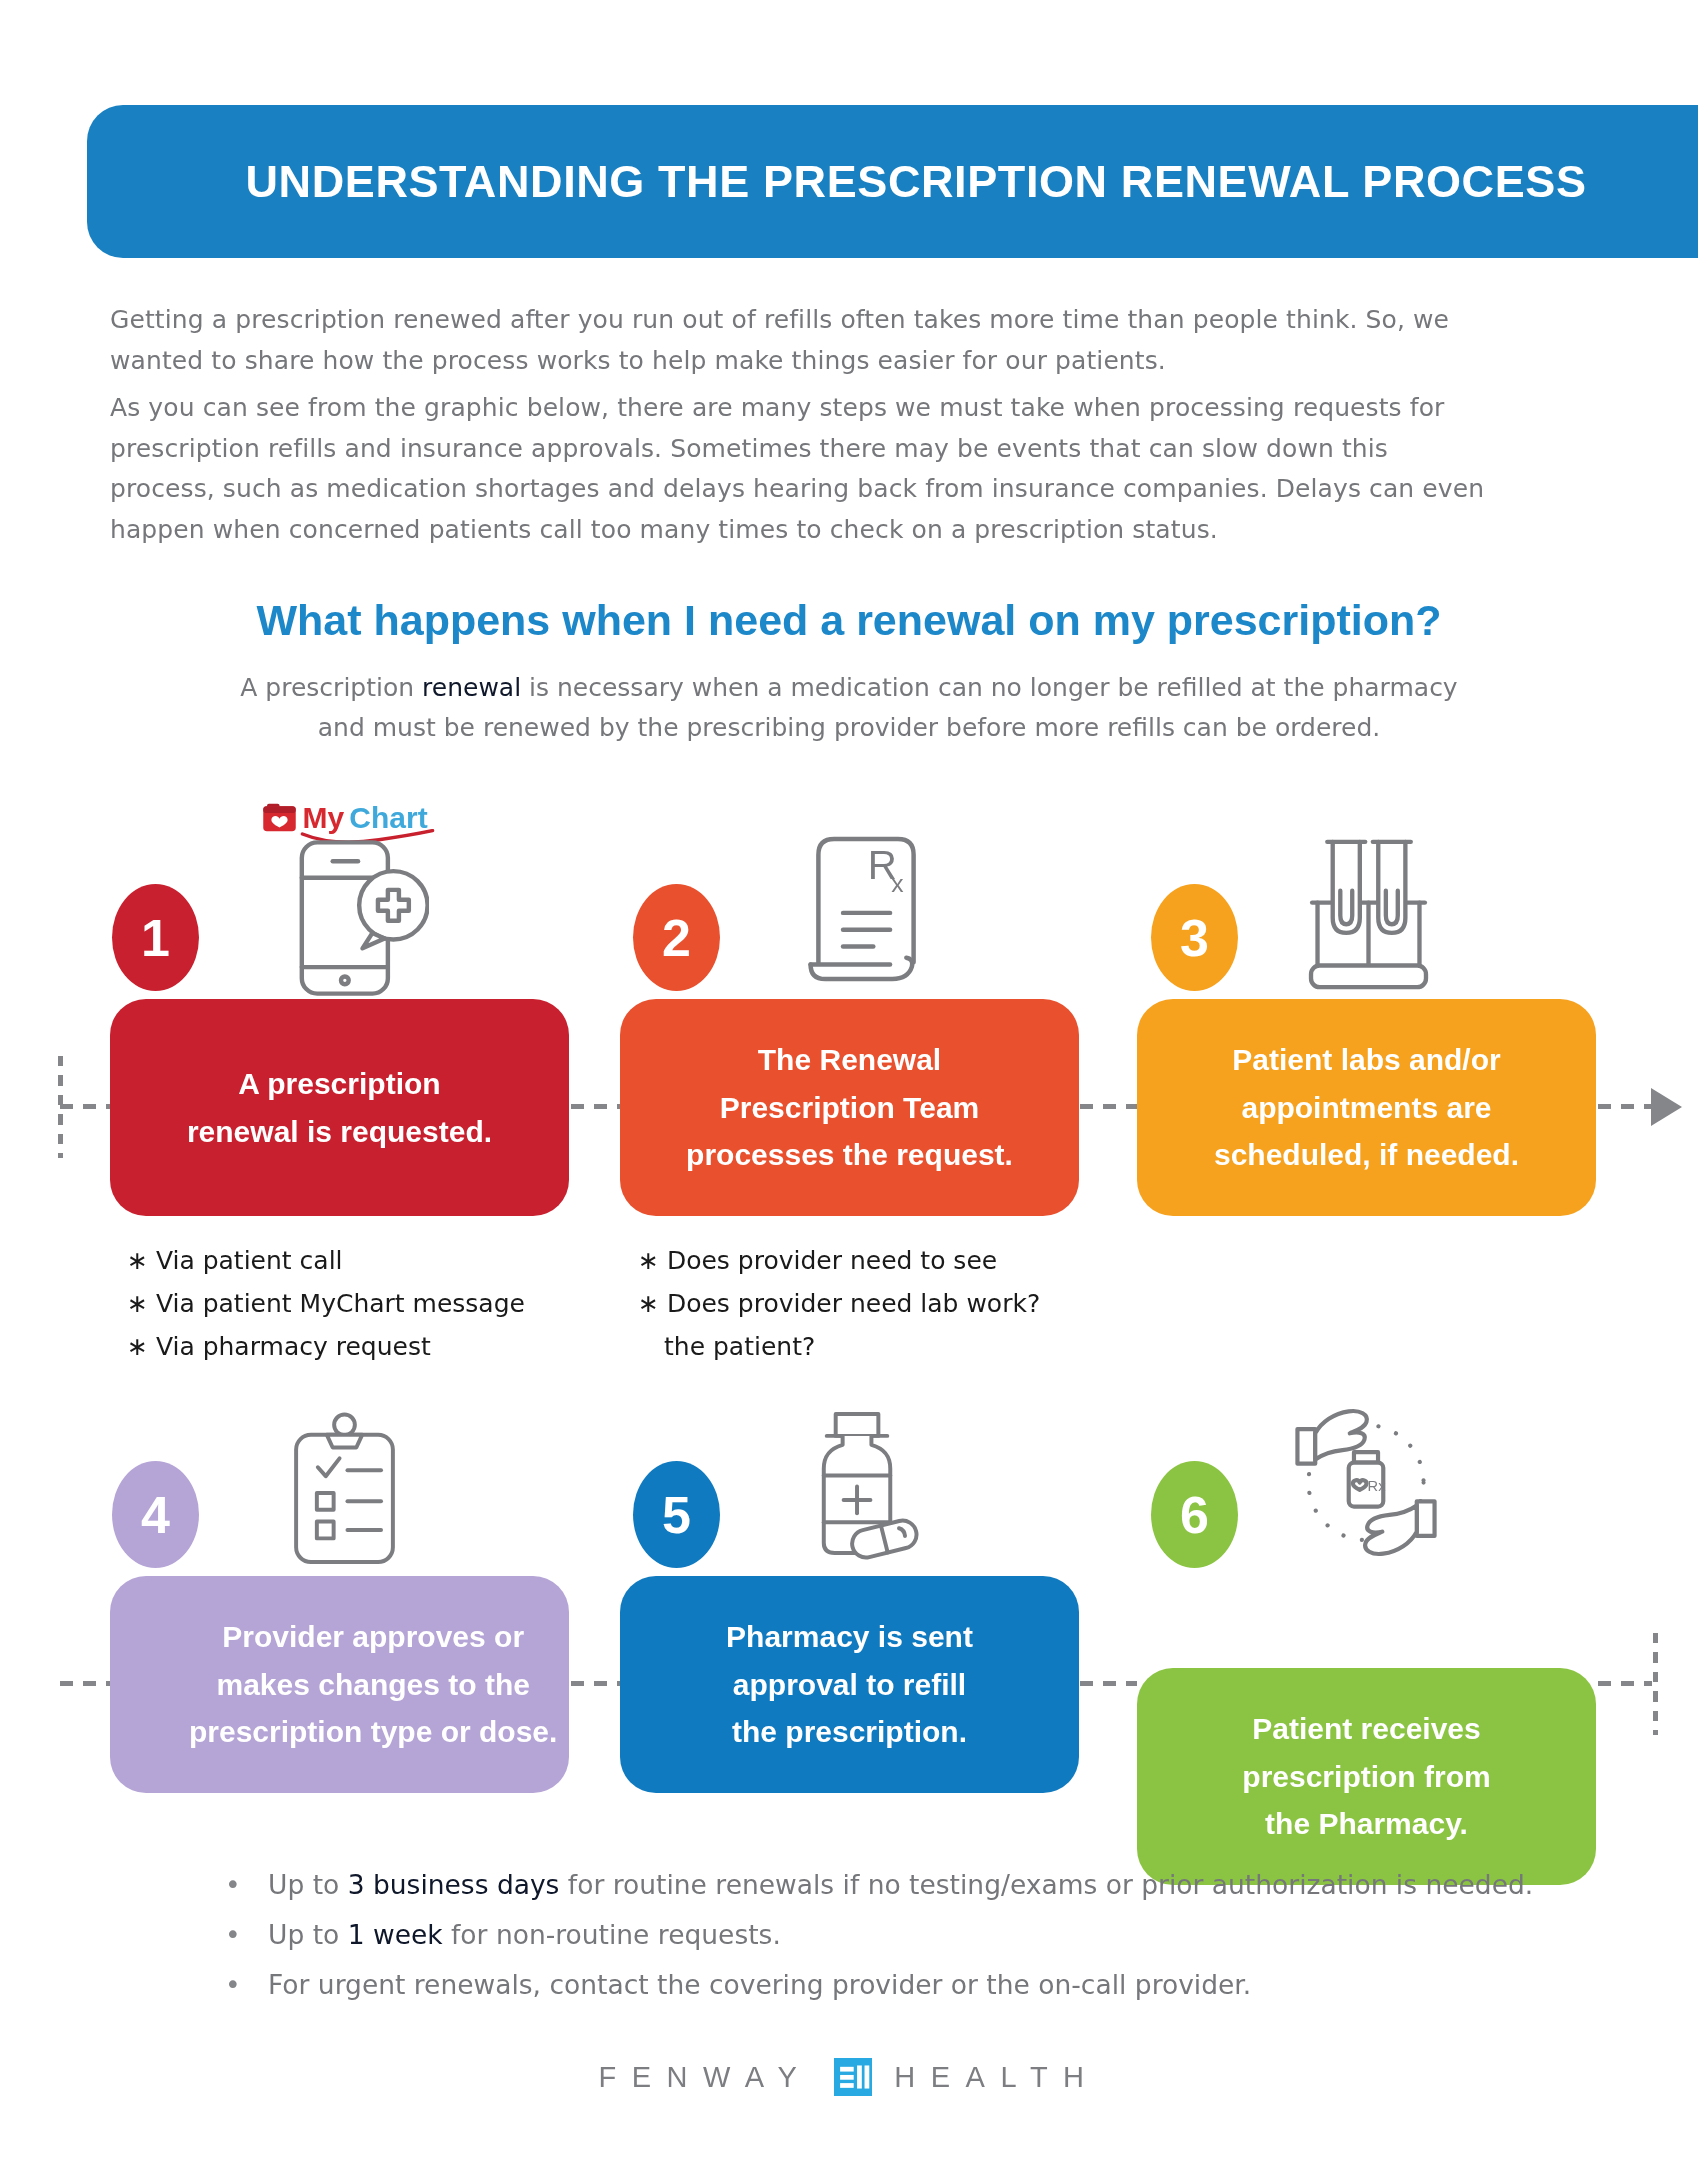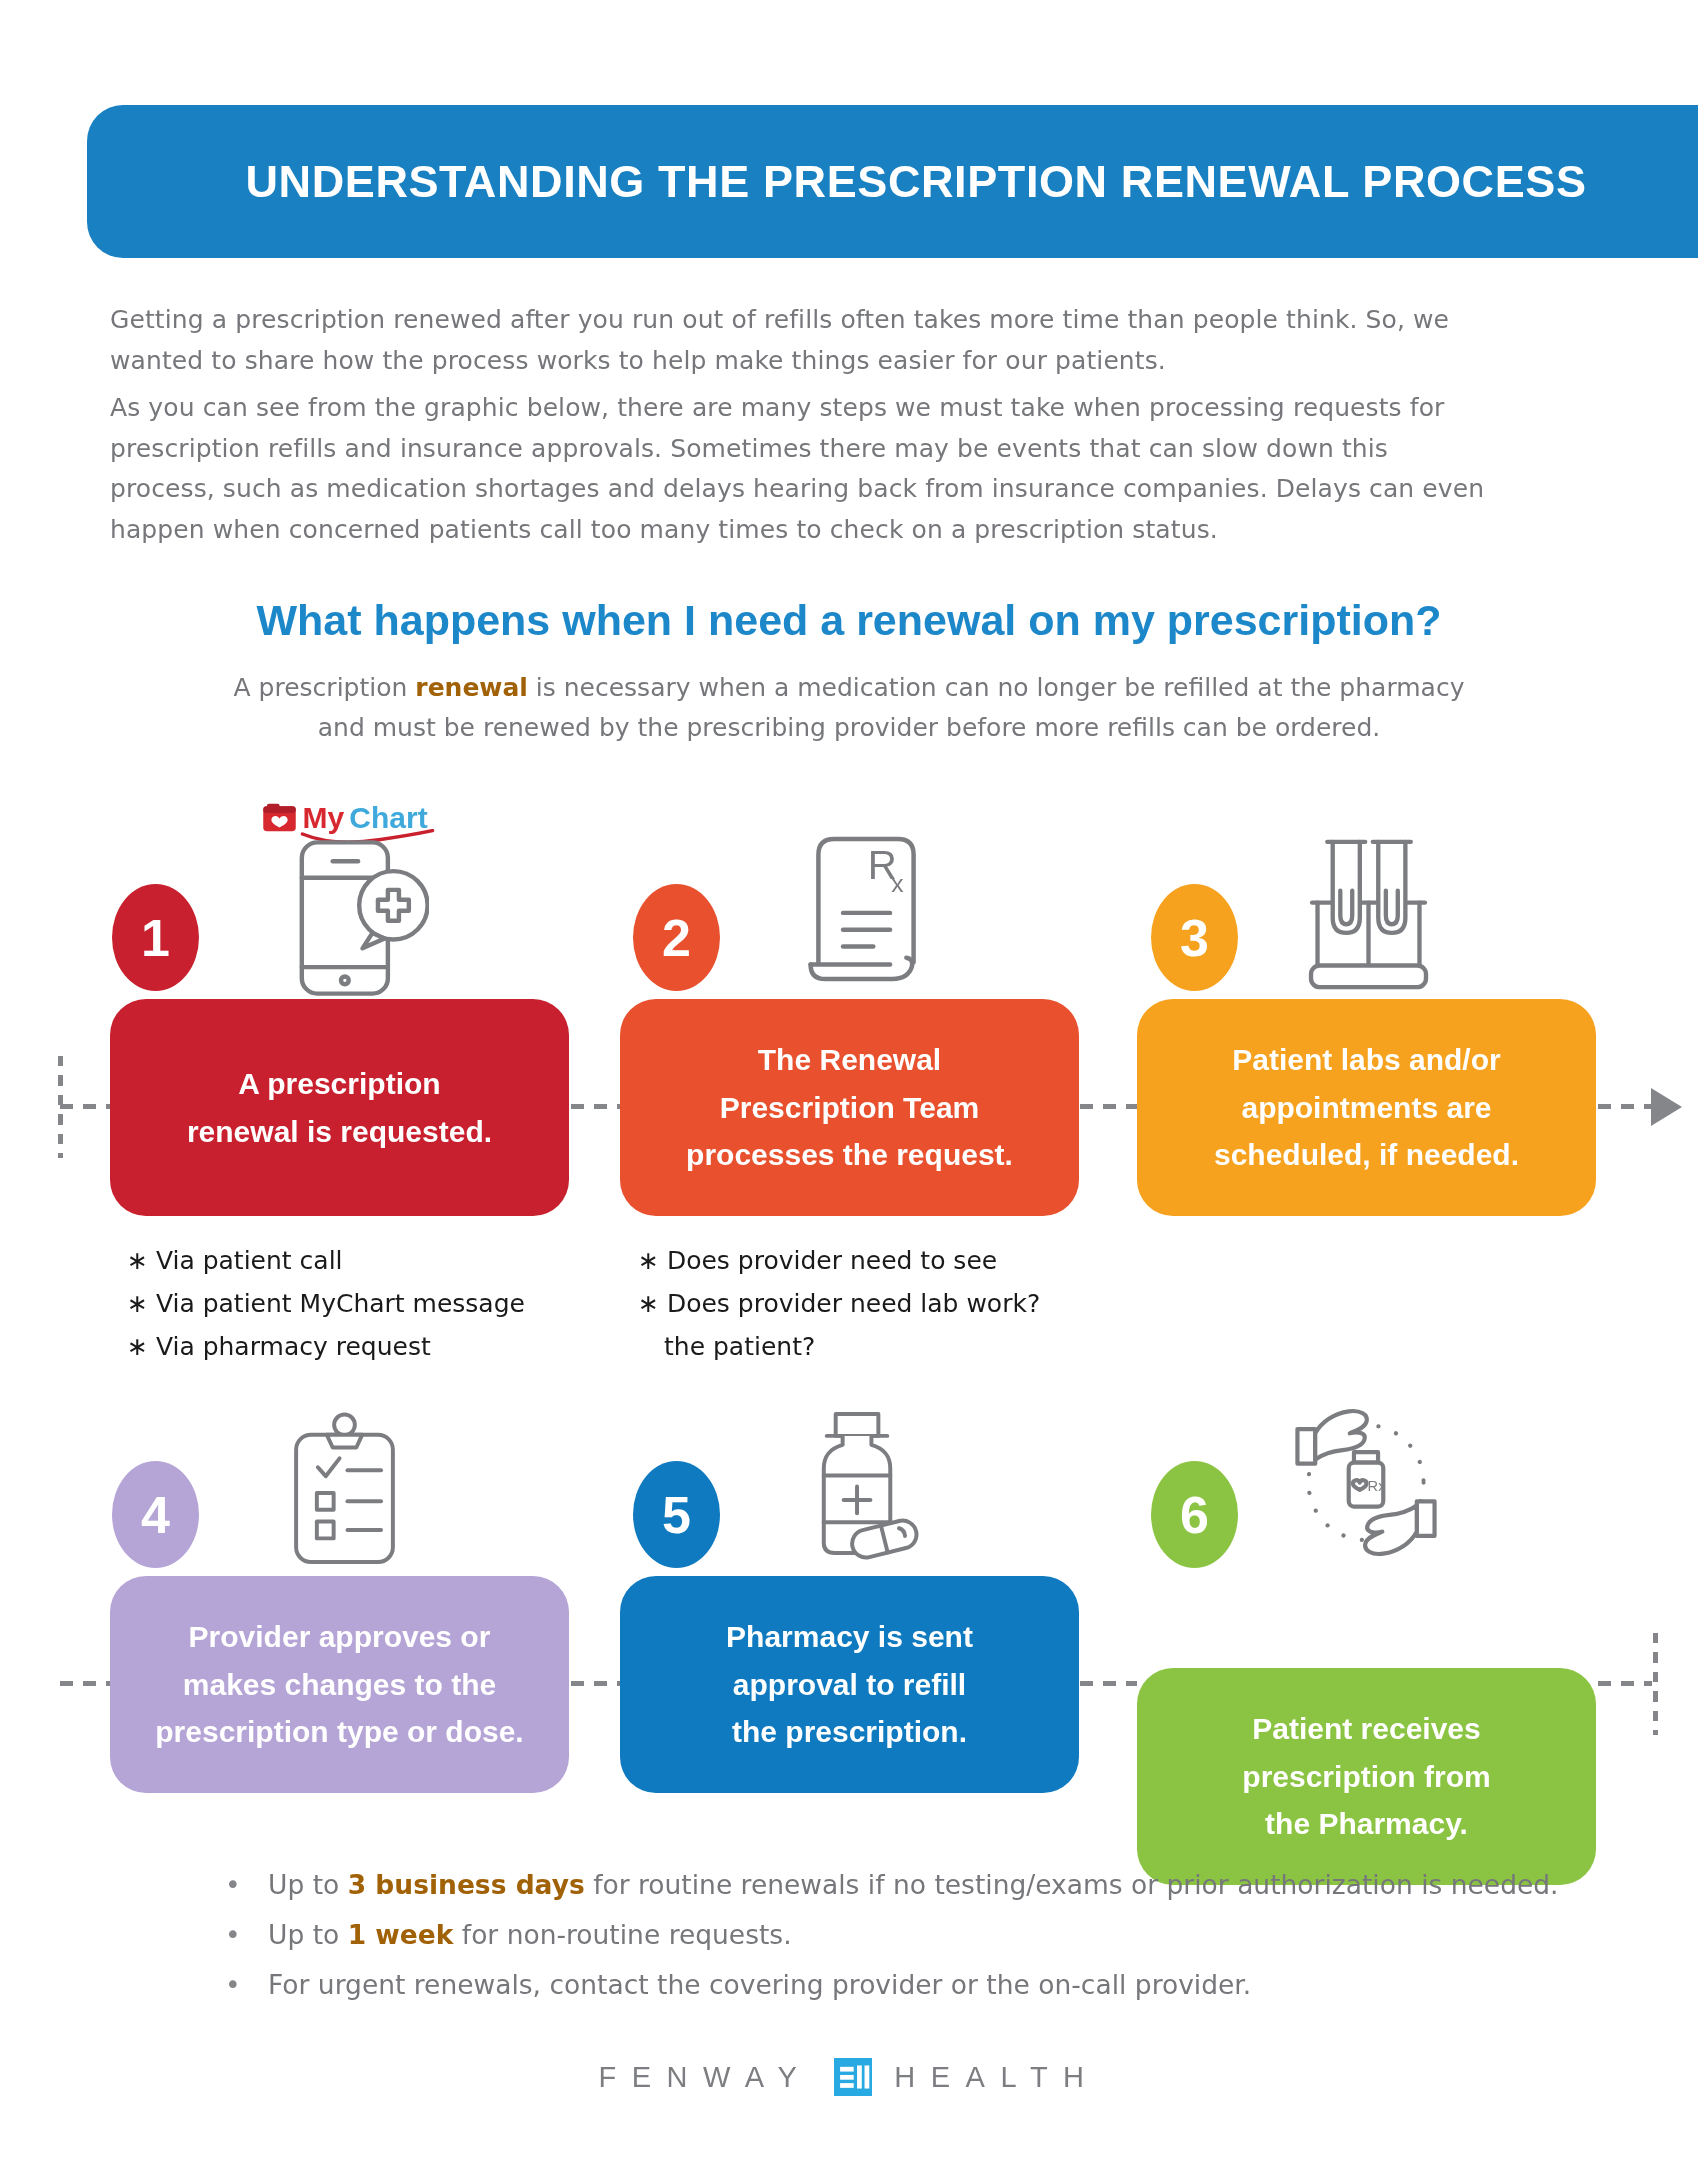--- a/index.html
+++ b/index.html
@@ -14,40 +14,40 @@
   
   .intro{font-family:"DejaVu Sans",sans-serif;font-size:25px;line-height:1.62;color:#76777B;
          white-space:pre-line;margin:0;letter-spacing:0.1px;}
   .p1{left:110px;top:300px;width:1514px;}
   .p2{left:110px;top:388px;width:1514px;}
 
   
   .question{left:0;top:596px;width:1698px;text-align:center;color:#1C87C9;font-size:43px;font-weight:bold;margin:0;}
   .subtext{left:0;top:668px;width:1698px;text-align:center;font-family:"DejaVu Sans",sans-serif;
            font-size:25px;line-height:1.6;color:#76777B;}
-  .blue-strong{color:#a16207;font-weight:bold;text-align:right;}
+  .blue-strong{color:#0f172a;font-weight:normal;text-align:right;}
 
   
   .mychart{left:251px;top:797px;width:188px;height:41px;display:flex;align-items:center;justify-content:center;gap:5.2px;}
   .mc-my{font-size:30px;font-weight:bold;color:#D7282F;}
   .mc-chart{font-size:30px;font-weight:bold;color:#3FA9DC;}
   .mc-swoosh{position:absolute;left:48px;bottom:-9px;width:137px;height:18px;}
 
   
   .circle{width:87px;height:107px;border-radius:50%;display:flex;align-items:center;justify-content:center;
           color:#fff;font-size:52px;font-weight:bold;}
   .c1{left:112px;top:884px;}.c2{left:633px;top:884px;}.c3{left:1151px;top:884px;}
   .c4{left:112px;top:1461px;}.c5{left:633px;top:1461px;}.c6{left:1151px;top:1461px;}
 
   
   .step-box{width:459px;height:217px;border-radius:36px;display:flex;align-items:center;justify-content:center;
             text-align:center;color:#ffffff;font-size:30px;font-weight:bold;line-height:1.58;white-space:pre-line;
             padding:0 11.6px;box-sizing:border-box;}
   .b1{left:110px;top:999px;}.b2{left:620px;top:999px;}.b3{left:1137px;top:999px;}
-  .b4{left:110px;top:1576px;}.b5{left:620px;top:1576px;}.b6{left:1137px;top:1668px;}
+  .b4{left:110px;top:1576px;justify-content:flex-end;}.b5{left:620px;top:1576px;}.b6{left:1137px;top:1668px;}
 
   
   .notes{font-family:"DejaVu Sans",sans-serif;font-size:25px;color:#1A1A1A;line-height:1.72;}
   .notes-1{left:127px;top:1239px;}
   .notes-2{left:638px;top:1239px;}
   .note.cont{padding-left:26px;}
 
   
   .dash-h{height:4.5px;background:repeating-linear-gradient(90deg,#85868A 0 13px,transparent 13px 23px);}
   .dash-v{width:4.5px;background:repeating-linear-gradient(180deg,#85868A 0 10.4px,transparent 10.4px 19.4px);}

